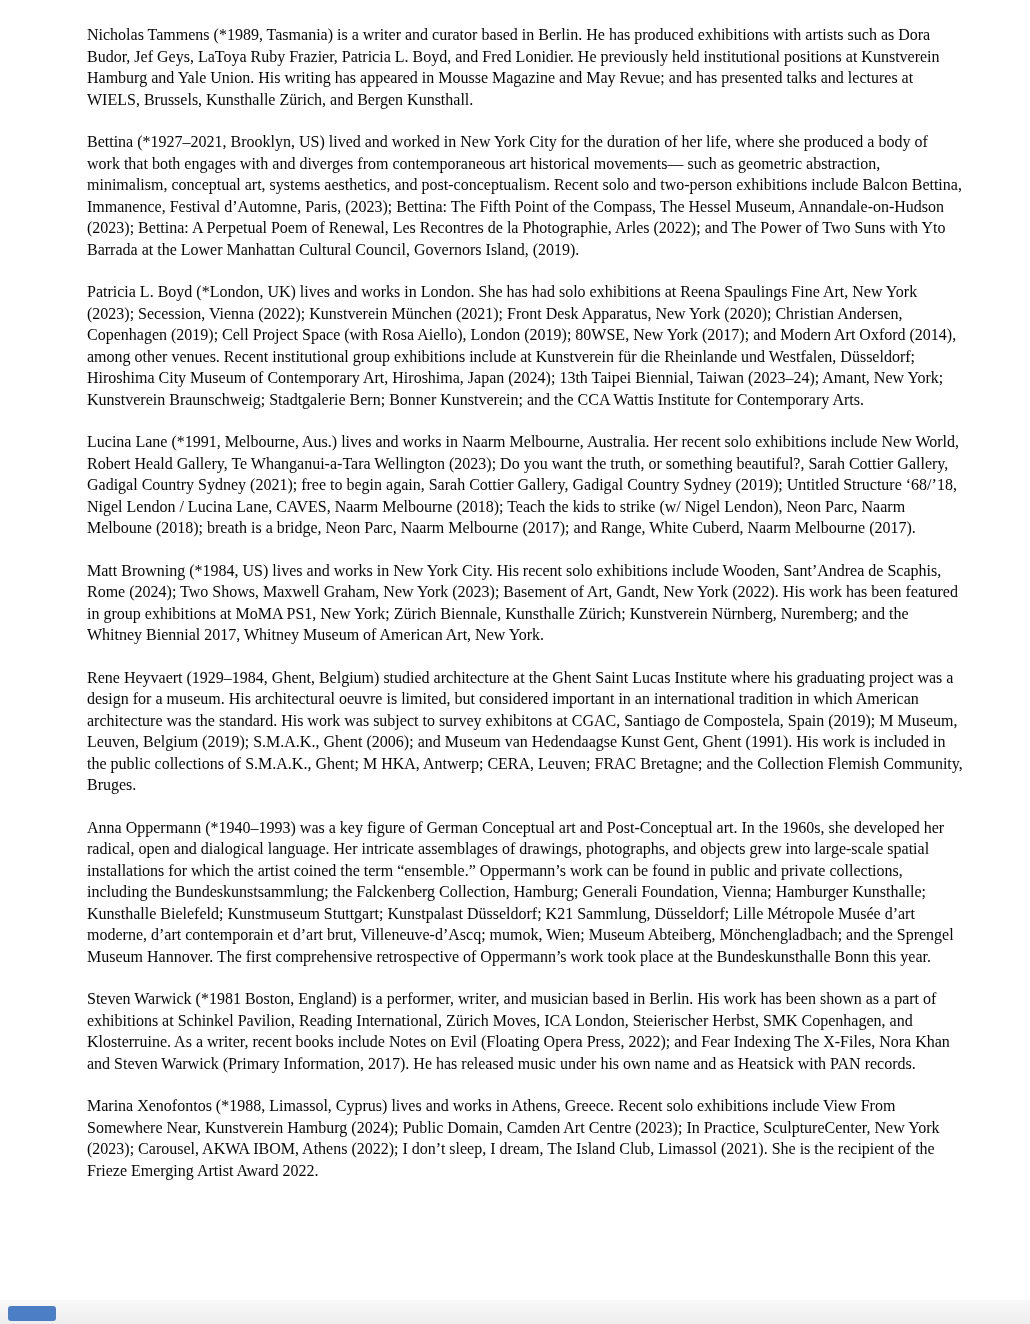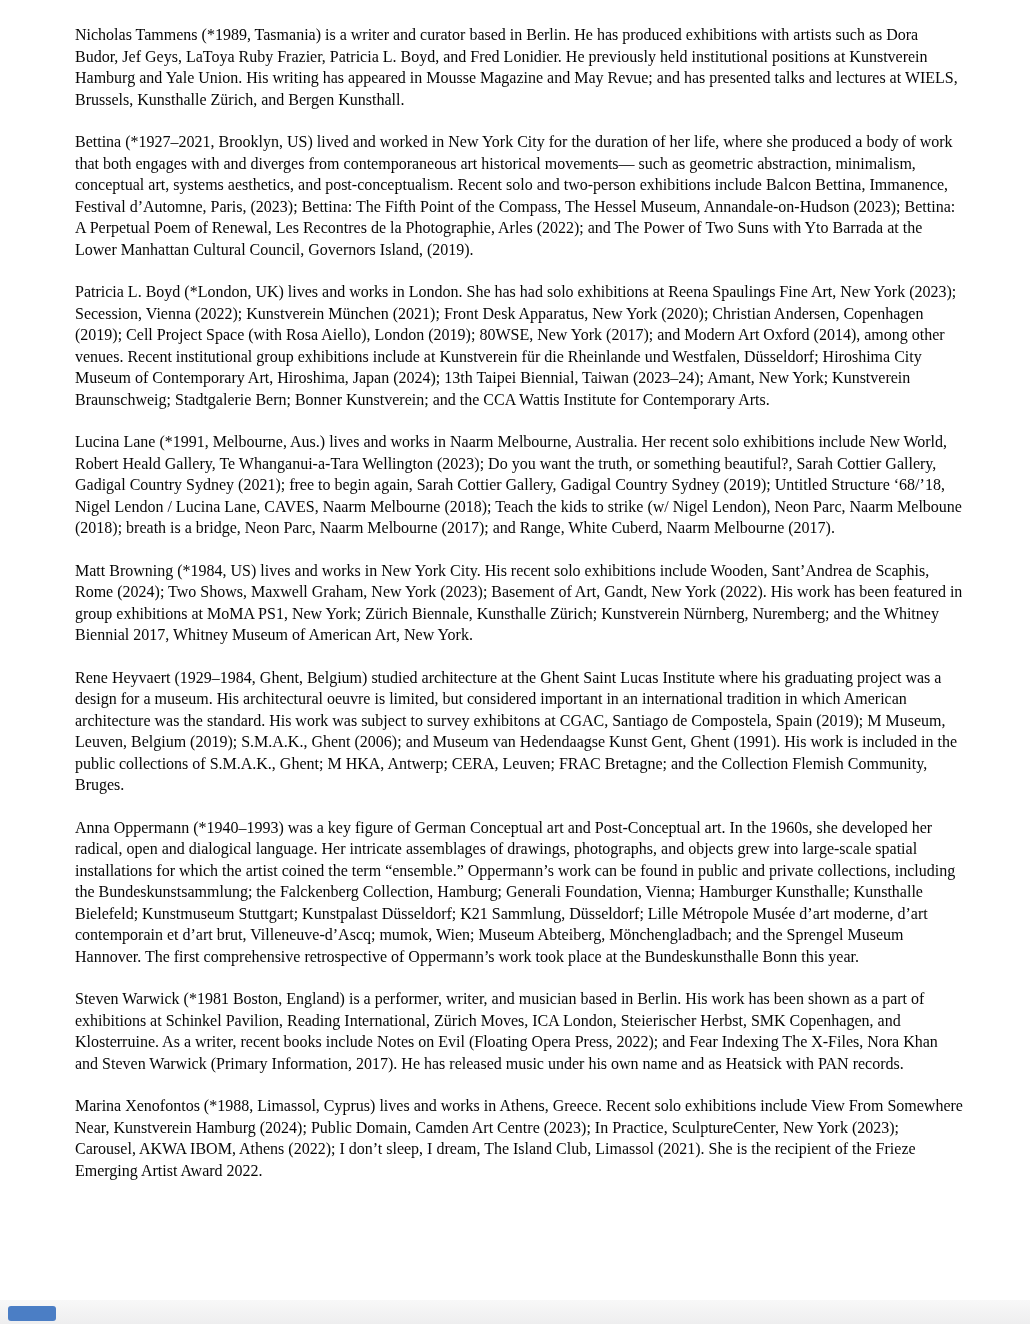--- a/index.html
+++ b/index.html
@@ -19,21 +19,21 @@
     left: 75px;
     top: 24px;
     width: 888px;
     color: #060606;
     font-size: 16px;
     line-height: 21.5px;
     text-align: left;
     -webkit-font-smoothing: antialiased;
   }
   .bio {
-    margin: 0 0 21px 0;
+    margin: 0 0 21px 12px;
   }
   .bottom-bar {
     position: absolute;
     left: 0;
     top: 1300px;
     width: 1030px;
     height: 24px;
     background: linear-gradient(#f8f8f8, #eeeeef);
   }
   .link-indicator {

